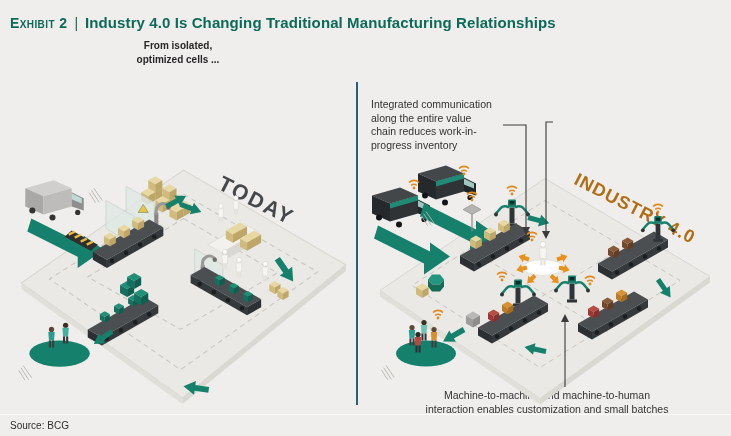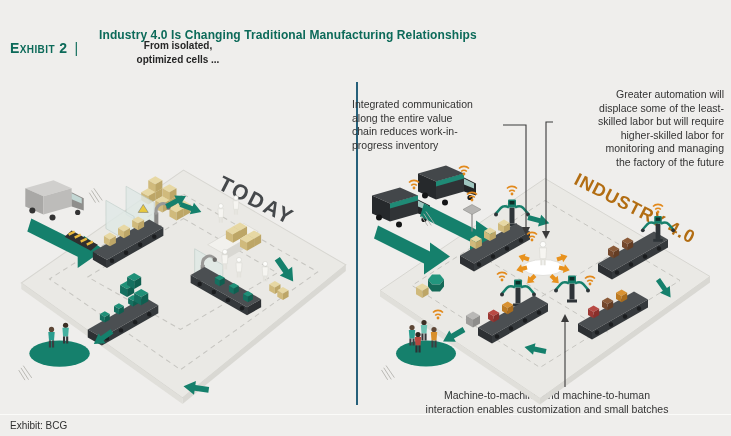--- a/index.html
+++ b/index.html
@@ -2,28 +2,28 @@
 <html><head>
 <meta charset="utf-8">
 <style>
   html,body{margin:0;padding:0;background:#e8e7e5}
   .canvas{position:relative;width:731px;height:436px;background:#efeeec;overflow:hidden;
           font-family:"Liberation Sans",sans-serif;color:#303030}
   .title-row{position:absolute;left:10px;top:14px;display:flex;align-items:flex-end;gap:7px;
              color:#0c6a59;white-space:nowrap}
   .exhibit-label{font-variant:small-caps;font-weight:700;font-size:14px;letter-spacing:.4px}
   .title-sep{font-weight:400;font-size:14px}
-  .exhibit-title{font-size:12px;font-weight:700;margin:14px;letter-spacing:.1px;color:#0c6a59}
+  .exhibit-title{font-size:15px;font-weight:700;margin:0;letter-spacing:.1px;color:#0c6a59}
   .col-head{position:absolute;font-size:10px;font-weight:700;text-align:center;line-height:14px;
             white-space:pre-line;color:#262626}
   .col-head-left{left:58px;top:39px;width:240px}
   .col-head-right{left:398px;top:39px;width:296px}
   .divider{position:absolute;left:356px;top:82px;width:2px;height:323px;background:#26607a}
   .anno{position:absolute;font-size:10.5px;line-height:13.5px;color:#333;white-space:pre-line}
-  .anno-left{left:352px;top:98px;width:140px;text-align:left}
+  .anno-left{left:371px;top:98px;width:140px;text-align:left}
   .anno-right{left:552px;top:88px;width:172px;text-align:right}
   .anno-bottom{left:372px;top:389px;width:350px;text-align:center}
   .overlay{position:absolute;left:0;top:0;pointer-events:none;z-index:5}
   .scene{position:absolute;z-index:1}
   .scene-left{left:6px;top:156px;width:345px;height:252px}
   .scene-right{left:360px;top:154px;width:368px;height:258px}
   .defs-holder{position:absolute;width:0;height:0}
   .footer-rule{position:absolute;left:0;top:414px;width:731px;height:1px;background:#fbfbf9}
   .source{position:absolute;left:10px;top:420px;font-size:10px;color:#2f2f2f}
   svg text{font-family:"Liberation Sans",sans-serif}
@@ -144,26 +144,20 @@
 
   <div class="col-head col-head-left">From isolated,
 optimized cells ...</div>
 
   <div class="divider"></div>
 
   <div class="anno anno-left">Integrated communication
 along the entire value
 chain reduces work-in-
 progress inventory</div>
-  <div class="anno anno-right">Greater automation will
-displace some of the least-
-skilled labor but will require
-higher-skilled labor for
-monitoring and managing
-the factory of the future</div>
   <div class="anno anno-bottom">Machine-to-machine and machine-to-human
 interaction enables customization and small batches</div>
 
   <svg class="scene scene-left" viewBox="0 0 340 250">
     <g>
       <polygon points="175,14 336,108 174,240 14,126" fill="#eae9e5" stroke="#d7d6d1" stroke-width="1"></polygon>
       <polygon points="336,108 174,240 174,246 336,114" fill="#d9d8d3"></polygon>
       <polygon points="14,126 174,240 174,246 14,132" fill="#e0dfda"></polygon>
       <polygon points="175,38 308,115 172,212 42,122" fill="none" stroke="#c6c5c0" stroke-width="1" stroke-dasharray="5,4"></polygon>
       <polygon points="175,62 268,116 172,172 80,120" fill="none" stroke="#c6c5c0" stroke-width="1" stroke-dasharray="5,4"></polygon>
@@ -391,14 +385,14 @@
       <path d="M 565,387 V 322"></path>
     </g>
     <g fill="#3a3a3a">
       <polygon points="522,227 530,227 526,235"></polygon>
       <polygon points="542,231 550,231 546,239"></polygon>
       <polygon points="561,322 569,322 565,314"></polygon>
     </g>
   </svg>
 
   <div class="footer-rule"></div>
-  <div class="source">Exhibit: BCG</div>
+  <div class="source">Source: BCG</div>
 </div>
 
 </body></html>

